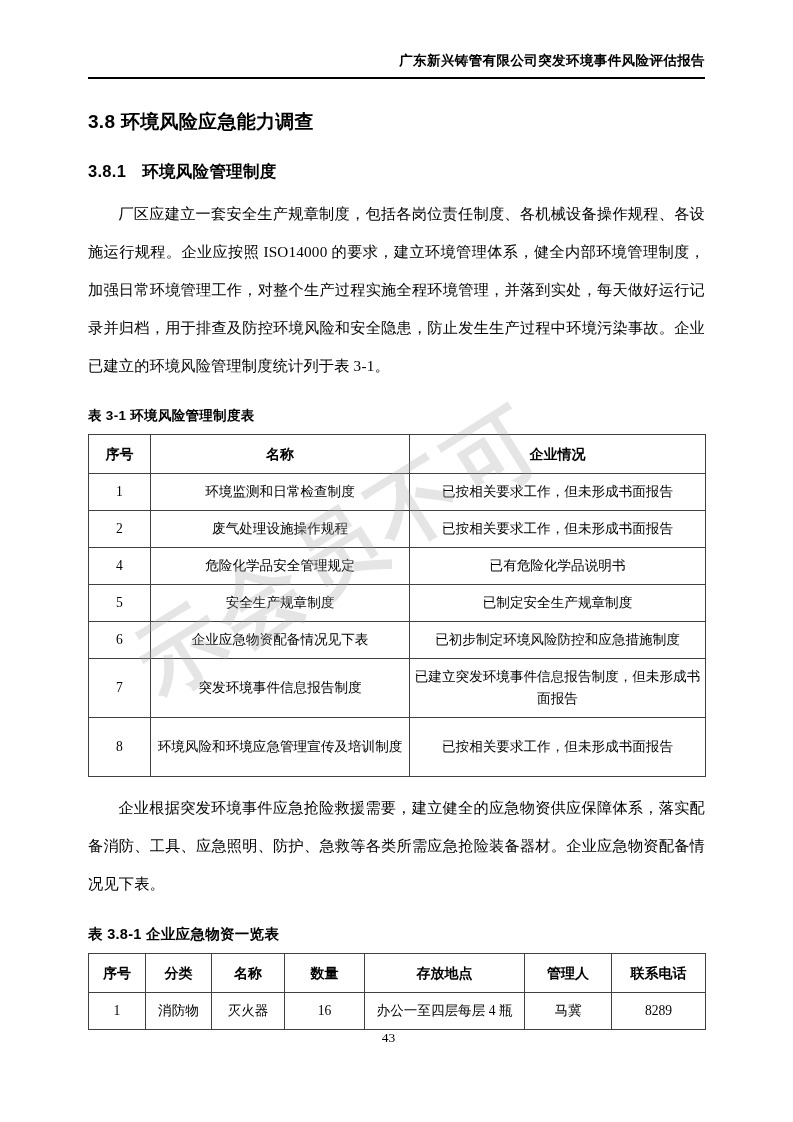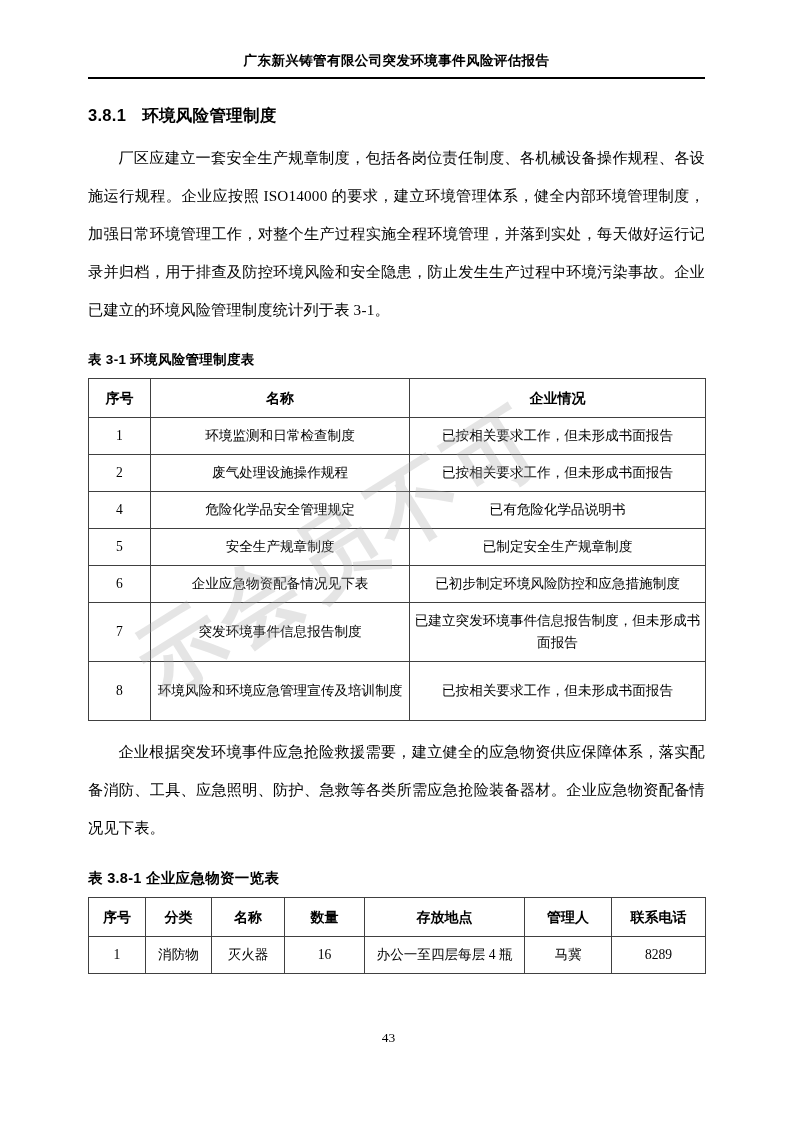--- a/index.html
+++ b/index.html
@@ -18,21 +18,21 @@
   .page {
     position: relative;
     width: 793px;
     height: 1122px;
     box-sizing: border-box;
     padding: 0 88px;
   }
   
   .header {
     padding-top: 52px;
-    text-align: center;
+    text-align: right;
   }
   .header-title {
     font-size: 13.5px;
     letter-spacing: 0.4px;
     color: #000;
     font-family: "Liberation Sans", sans-serif;
     font-weight: 600;
   }
   .header-rule {
     margin-top: 7px;
@@ -144,20 +144,21 @@
 </head>
 <body>
 
 <div class="page">
 
   <div class="header">
     <div class="header-title">广东新兴铸管有限公司突发环境事件风险评估报告</div>
     <div class="header-rule"></div>
   </div>
 
+  <h2 class="sec">3.8 环境风险应急能力调查</h2>
 
   <h3 class="sub">
     <span class="num">3.8.1</span><span>环境风险管理制度</span>
   </h3>
 
   <p class="body">厂区应建立一套安全生产规章制度，包括各岗位责任制度、各机械设备操作规程、各设施运行规程。企业应按照 ISO14000 的要求，建立环境管理体系，健全内部环境管理制度，加强日常环境管理工作，对整个生产过程实施全程环境管理，并落到实处，每天做好运行记录并归档，用于排查及防控环境风险和安全隐患，防止发生生产过程中环境污染事故。企业已建立的环境风险管理制度统计列于表 3-1。</p>
 
   <div class="tbl-caption">表 3-1 环境风险管理制度表</div>
 
   <table class="doc t1">

